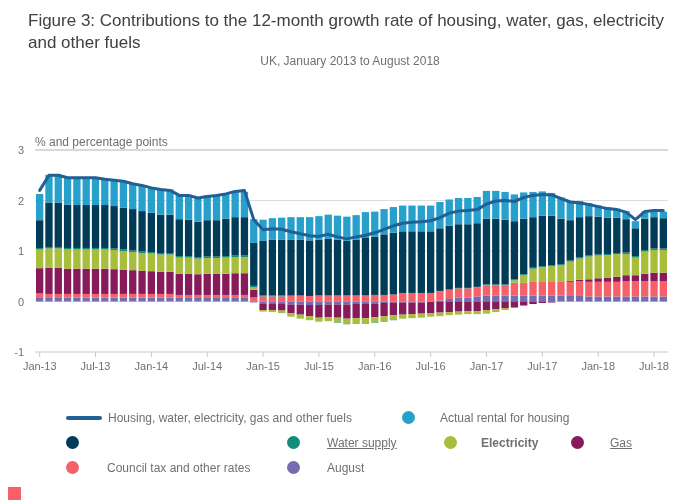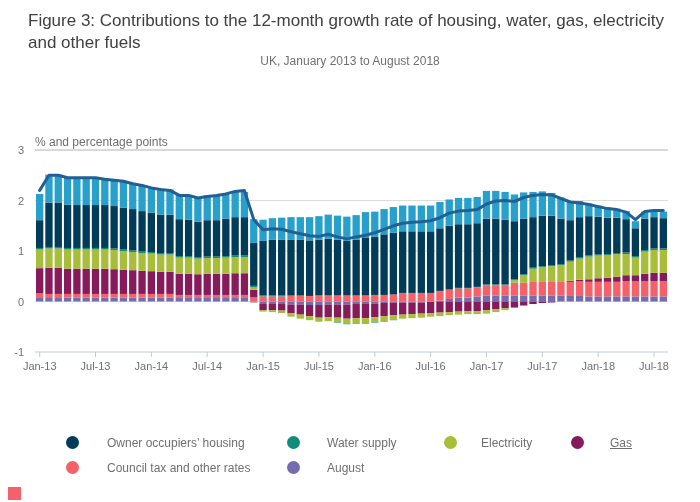--- a/index.html
+++ b/index.html
@@ -535,27 +535,32 @@
       <text x="24" y="24.0" text-anchor="end" font-size="11" fill="#707071">3</text>
       <text x="24" y="74.5" text-anchor="end" font-size="11" fill="#707071">2</text>
       <text x="24" y="125.0" text-anchor="end" font-size="11" fill="#707071">1</text>
       <text x="24" y="175.5" text-anchor="end" font-size="11" fill="#707071">0</text>
       <text x="24" y="226.0" text-anchor="end" font-size="11" fill="#707071">-1</text>
       <polyline points="39.7,60.4 49.0,45.3 58.3,45.3 67.6,47.8 76.9,47.8 86.2,47.8 95.5,47.8 104.8,49.3 114.1,50.3 123.4,51.3 132.7,53.8 142.1,55.4 151.4,57.9 160.7,59.4 170.0,60.4 179.3,65.4 188.6,65.4 197.9,68.0 207.2,66.5 216.5,65.4 225.8,63.9 235.1,61.4 244.4,60.4 253.8,89.7 263.1,99.8 272.4,98.8 281.7,99.3 291.0,101.8 300.3,103.8 309.6,105.8 318.9,106.4 328.2,104.3 337.5,106.9 346.8,108.9 356.2,106.9 365.5,105.3 374.8,102.8 384.1,99.3 393.4,95.8 402.7,93.2 412.0,92.2 421.3,91.7 430.6,90.7 439.9,87.7 449.2,83.1 458.6,81.1 467.9,80.6 477.2,79.6 486.5,74.0 495.8,71.0 505.1,70.5 514.4,71.5 523.7,67.5 533.0,65.4 542.3,64.4 551.6,64.9 560.9,68.5 570.3,72.0 579.6,73.0 588.9,74.5 598.2,76.6 607.5,78.6 616.8,79.6 626.1,82.1 635.4,89.7 644.7,81.6 654.0,80.6 663.3,80.6" fill="none" stroke="#206095" stroke-width="3" stroke-linejoin="round" stroke-linecap="round"></polyline>
     </g>
 </svg>
 
 <div id="legend">
+    <div class="legend-row" style="top: 8px;">
+      <span class="lineswatch" style="left: 66px; background: rgb(32, 96, 149);"></span>
+      <span class="llabel" style="left: 108px;">Housing, water, electricity, gas and other fuels</span>
+      <span class="dot" style="left: 402px; background: rgb(39, 160, 204);"></span>
+      <span class="llabel" style="left: 440px;">Actual rental for housing</span>
+    </div>
     <div class="legend-row" style="top: 33px;">
       <span class="dot" style="left: 66px; background: rgb(0, 60, 87);"></span>
-      <span class="llabel" style="left: 107px;">Owner occupiers’ housing</span>
       <span class="dot" style="left: 287px; background: rgb(17, 140, 123);"></span>
-      <span class="llabel" style="left: 327px;">Water supply</span>
+      <span class="llabel" style="left: 327px; text-decoration: underline;">Water supply</span>
       <span class="dot" style="left: 444px; background: rgb(168, 189, 58);"></span>
-      <span class="llabel" style="left: 481px;">Electricity</span>
+      <span class="llabel" style="left: 481px; font-weight: bold;">Electricity</span>
       <span class="dot" style="left: 571px; background: rgb(135, 26, 91);"></span>
       <span class="llabel" style="left: 610px; text-decoration: underline;">Gas</span>
     </div>
     <div class="legend-row" style="top: 58px;">
       <span class="dot" style="left: 66px; background: rgb(246, 96, 104);"></span>
       <span class="llabel" style="left: 107px;">Council tax and other rates</span>
       <span class="dot" style="left: 287px; background: rgb(116, 108, 177);"></span>
       <span class="llabel" style="left: 327px;">August</span>
     </div>
   </div>

